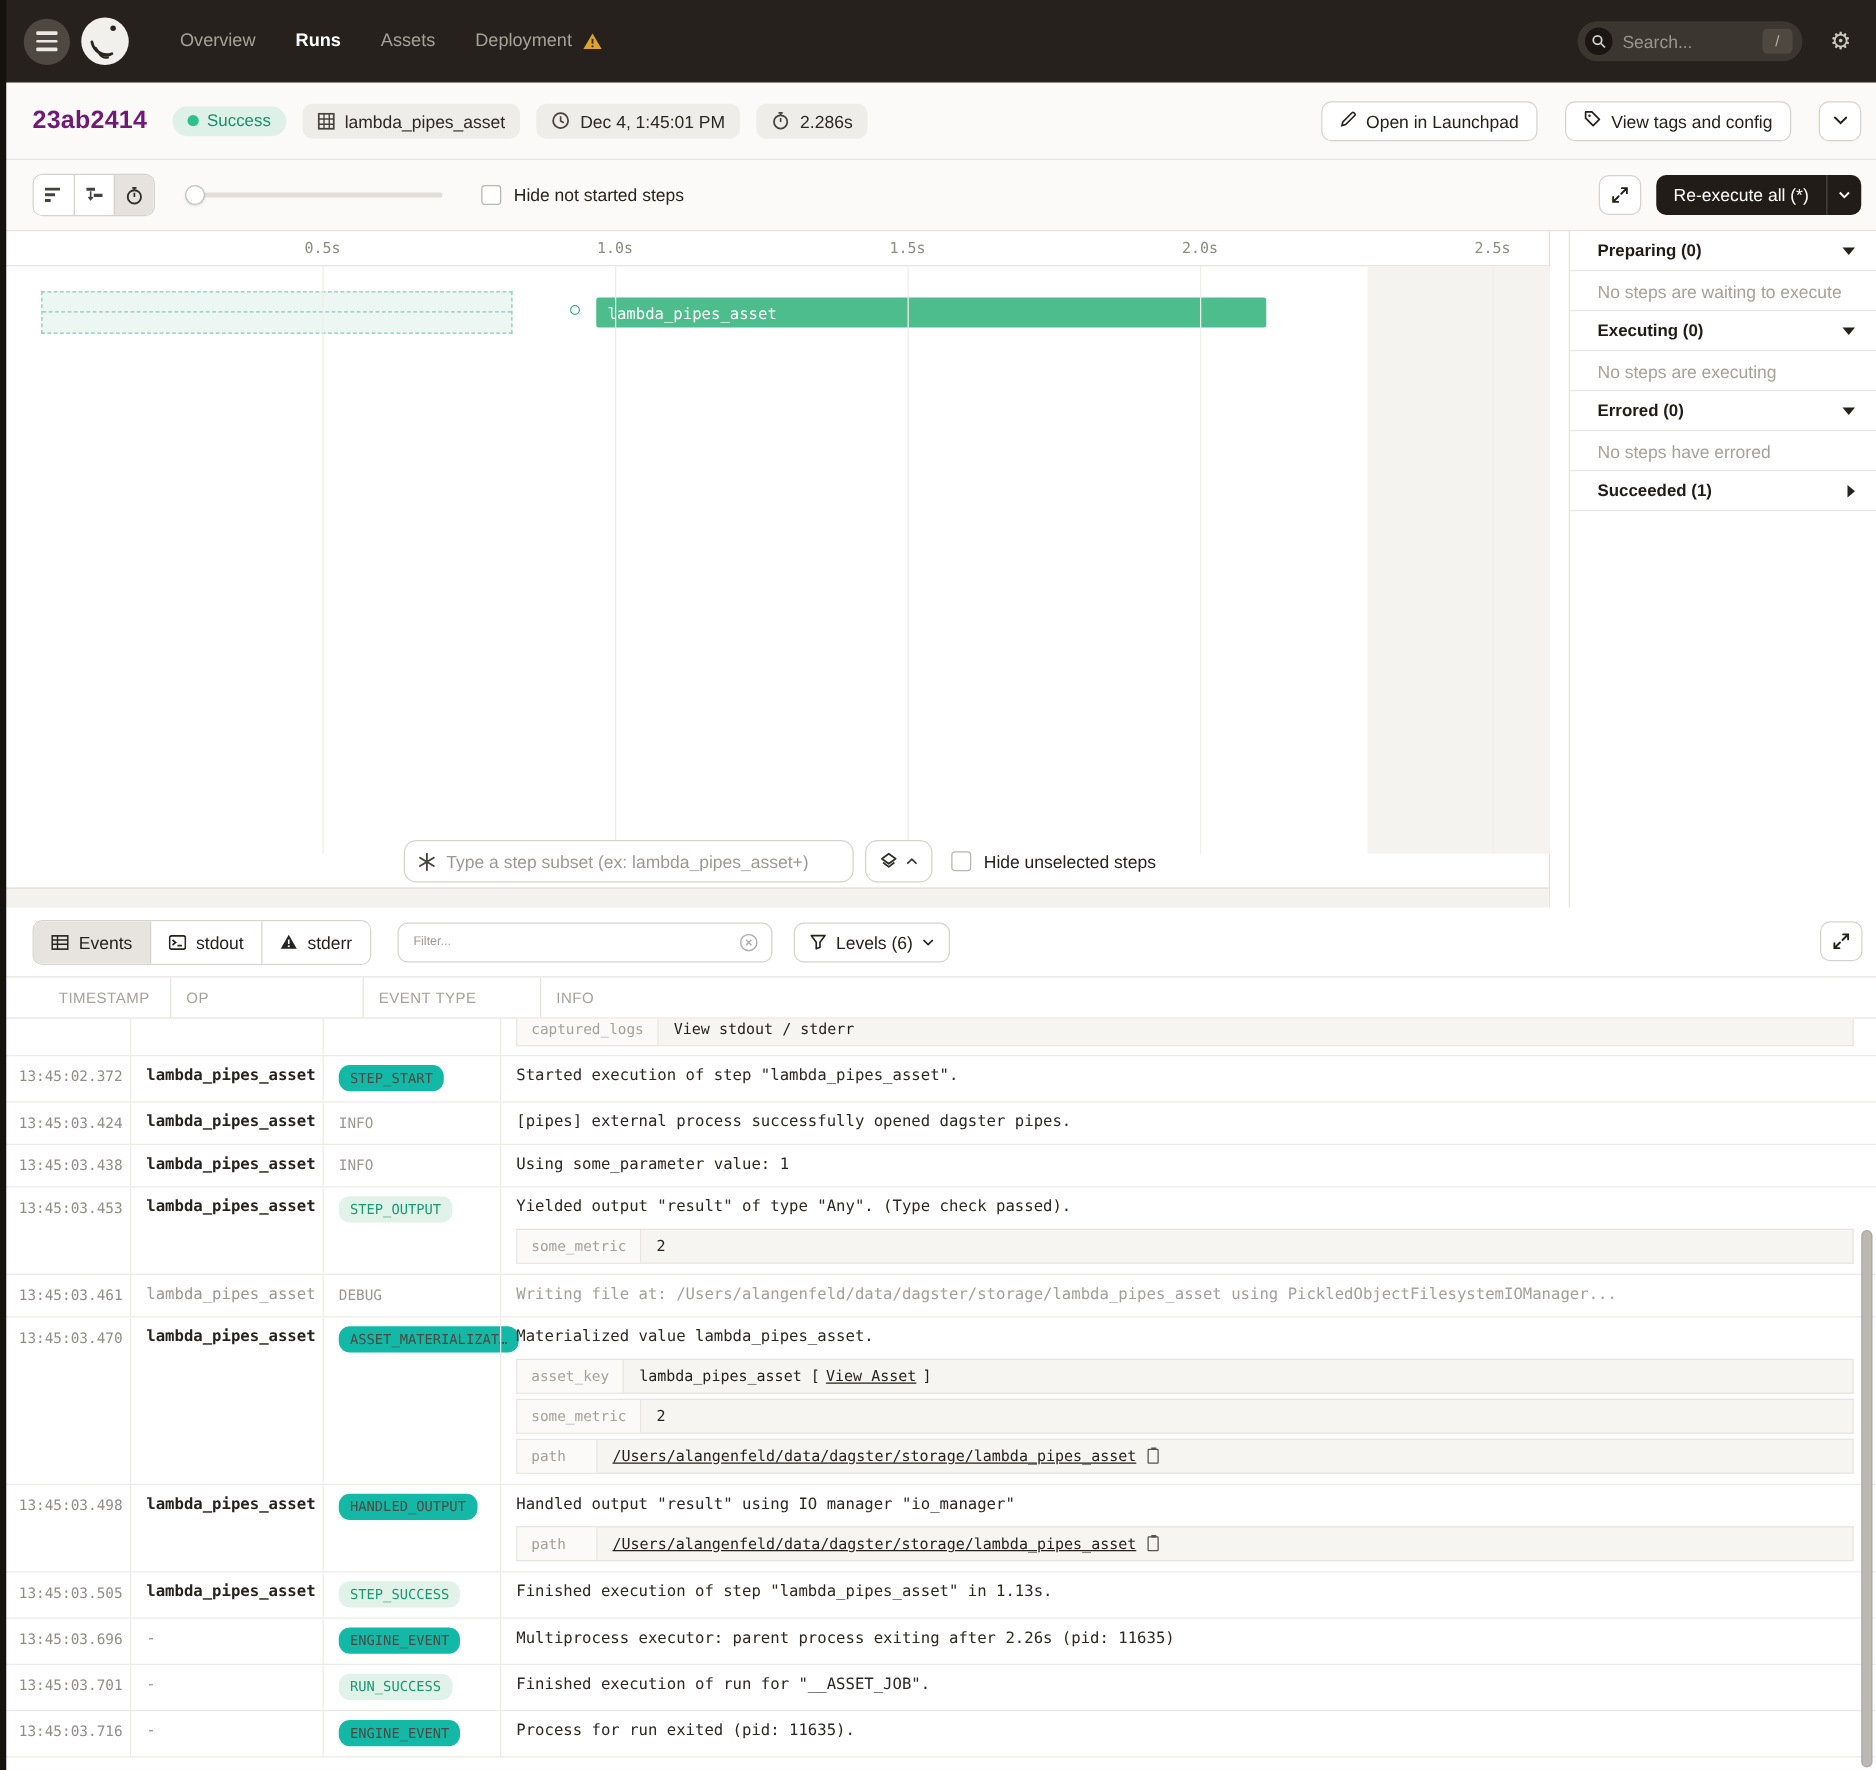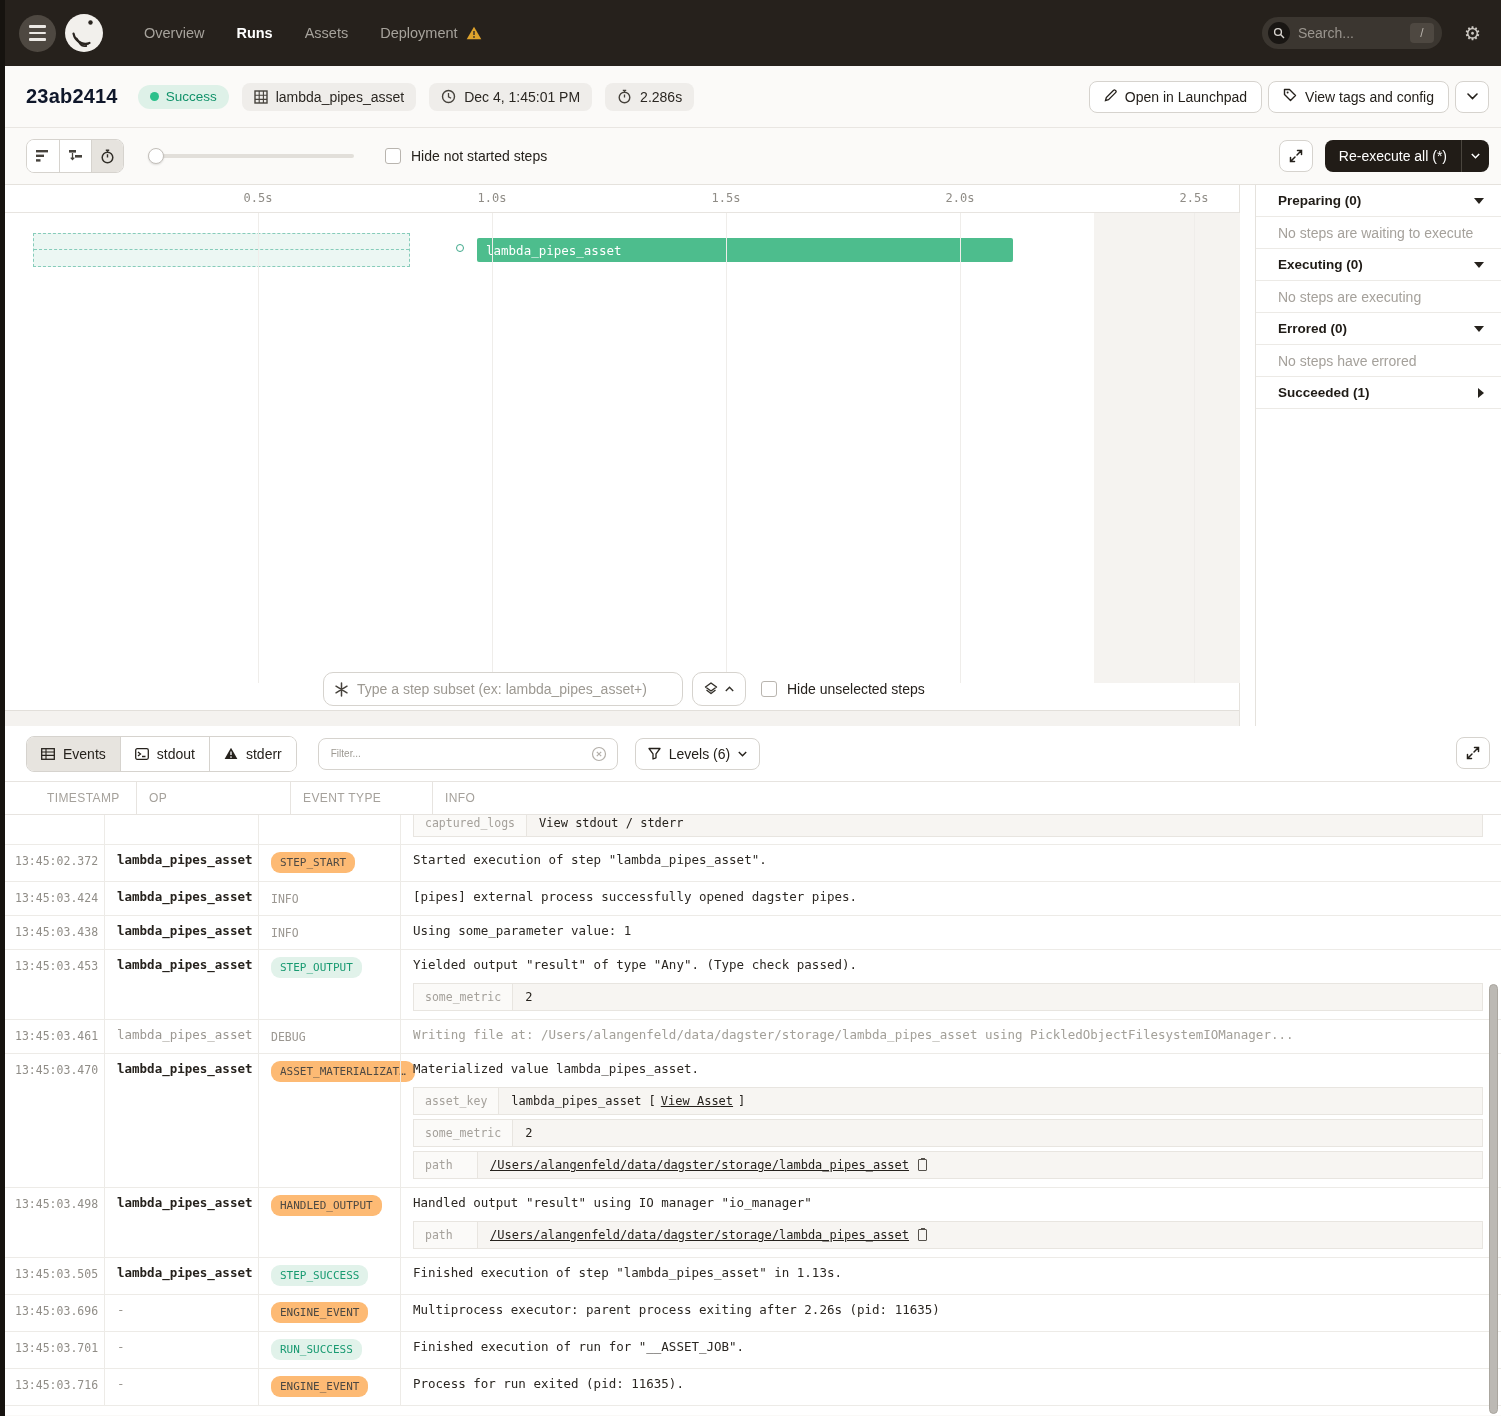--- a/index.html
+++ b/index.html
@@ -22,27 +22,27 @@
   .nav-right { margin-left:auto; display:flex; align-items:center; gap:22px; }
   .searchbox { position:relative; width:180px; height:32px; background:#3b3630; border-radius:16px; display:flex; align-items:center; padding-left:6px; cursor:text; }
   .mag-circle { width:22px; height:22px; border-radius:50%; background:#191613; display:flex; align-items:center; justify-content:center; }
   .searchbox input { background:transparent; border:none; outline:none; color:#d8d4cf; font-size:14px; width:100px; margin-left:8px; font-family:"Liberation Sans",sans-serif; }
   .searchbox input::placeholder { color:#9b968f; }
   .slash-badge { position:absolute; right:8px; top:6px; width:24px; height:20px; background:#4e4841; border-radius:4px; color:#b8b3ac; font-size:12px; display:flex; align-items:center; justify-content:center; }
   .gear { font-size:19px; color:#ccc8c2; cursor:pointer; line-height:1; }
 
   
   .runheader { height:62px; background:#fbfaf8; border-bottom:1px solid #e9e6e2; display:flex; align-items:center; padding:0 12px 0 26px; }
-  .runid { font-size:20px; font-weight:700; letter-spacing:.2px; color:#0f172a; }
+  .runid { font-size:20px; font-weight:700; letter-spacing:.2px; color:#701a75; }
   .status-badge { margin-left:20px; height:24px; background:#def1e8; border-radius:12px; display:flex; align-items:center; gap:7px; padding:0 12px; }
   .status-dot { width:9px; height:9px; border-radius:50%; background:#2cc08b; }
   .status-badge span.txt { font-size:13.5px; color:#11926a; }
   .hpill { margin-left:13px; height:28px; background:#efedea; border-radius:8px; display:flex; align-items:center; gap:8px; padding:0 12px; font-size:14px; color:#2b2722; }
   .hpill svg { display:block; }
-  .runheader .right { margin-left:auto; display:flex; align-items:flex-start; gap:6px; }
+  .runheader .right { margin-left:auto; display:flex; align-items:flex-start; gap:22px; }
   .btn { height:32px; background:#fff; border:1px solid #d6d3ce; border-radius:8px; display:flex; align-items:center; gap:8px; padding:0 14px; font-size:14px; color:#24201b; cursor:pointer; font-family:"Liberation Sans",sans-serif; }
   .btn.icon-only { width:34px; padding:0; justify-content:center; }
 
   
   .gtoolbar { height:56px; background:#fbfaf8; display:flex; align-items:center; padding:0 12px 0 26px; }
   .viewgroup { display:flex; border:1px solid #d6d3ce; border-radius:8px; overflow:hidden; background:#fff; }
   .viewgroup .vbtn { width:32px; height:32px; display:flex; align-items:center; justify-content:center; border:none; background:#fff; cursor:pointer; border-left:1px solid #d6d3ce; }
   .viewgroup .vbtn:first-child { border-left:none; }
   .viewgroup .vbtn.active { background:#e6e3de; }
   .slider { margin-left:24px; width:206px; height:16px; position:relative; cursor:pointer; }
@@ -102,21 +102,21 @@
   .thead { display:grid; grid-template-columns:104px 154px 142px 1fr; height:33px; border-bottom:1px solid #e7e4e0; }
   .thead > div { display:flex; align-items:center; font-size:12px; letter-spacing:.4px; color:#a5a19b; padding-left:12px; border-left:1px solid #e7e4e0;margin-left:32px; }
   .thead > div:first-child { border-left:none; padding-left:15px; }
 
   .trow { display:grid; grid-template-columns:104px 154px 142px 1fr; border-bottom:1px solid #edebe7; cursor:pointer; }
   .trow > div { border-left:1px solid #edebe7; padding:7px 12px 8px 12px; }
   .trow > div:first-child { border-left:none; padding-left:15px; }
   .c-ts { font-size:11.5px; color:#908d87; padding-top:9px !important; }
   .c-op { font-size:12.5px; font-weight:700; color:#26221d; }
   .trow.muted .c-op, .c-op.dash { font-weight:400; color:#9b9791; }
-  .pill { display:inline-block; font-family:"DejaVu Sans Mono",monospace; font-size:11px; color:#4d4943; background:#fdba74; border-radius:9px; padding:4px 9px; white-space:nowrap; }
+  .pill { display:inline-block; font-family:"DejaVu Sans Mono",monospace; font-size:11px; color:#4d4943; background:#14b8a6; border-radius:9px; padding:4px 9px; white-space:nowrap; }
   .pill.green { background:#e1f2ea; color:#189a71; }
   .plaintype { font-size:11.5px; color:#9b9791; padding-top:2px; display:inline-block; }
   .c-info { font-size:12.5px; color:#2b2722; line-height:1.35; }
   .trow.muted .c-info { color:#a3a099; }
   .meta { display:flex; flex-direction:column; gap:4px; margin-top:9px; margin-right:6px; }
   .meta-row { display:flex; border:1px solid #e8e5e0; background:#f7f5f2; }
   .meta-key { padding:6px 11px; font-size:11.5px; color:#a5a19b; border-right:1px solid #e8e5e0; background:#fbfaf8; white-space:nowrap; min-width:64px; }
   .meta-val { flex:1; padding:6px 12px; font-size:12px; color:#26221d; display:flex; align-items:center; gap:5px; }
   .meta-val a { color:#26221d; text-decoration:underline; }
   .copy-icon { position:relative; display:inline-block; width:9px; height:12px; border:1px solid #55514b; border-radius:1px; margin-left:4px; }

